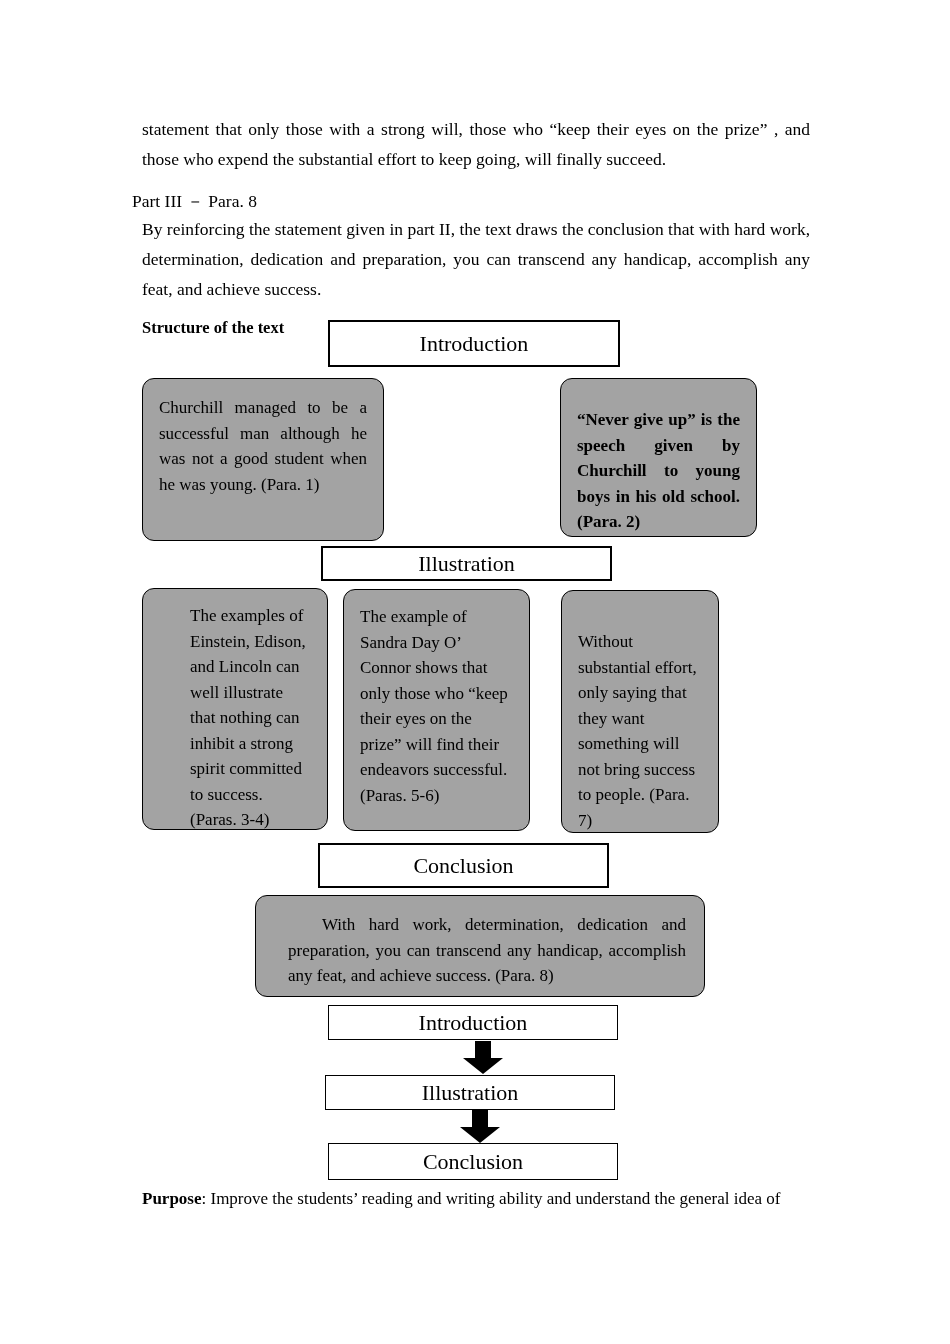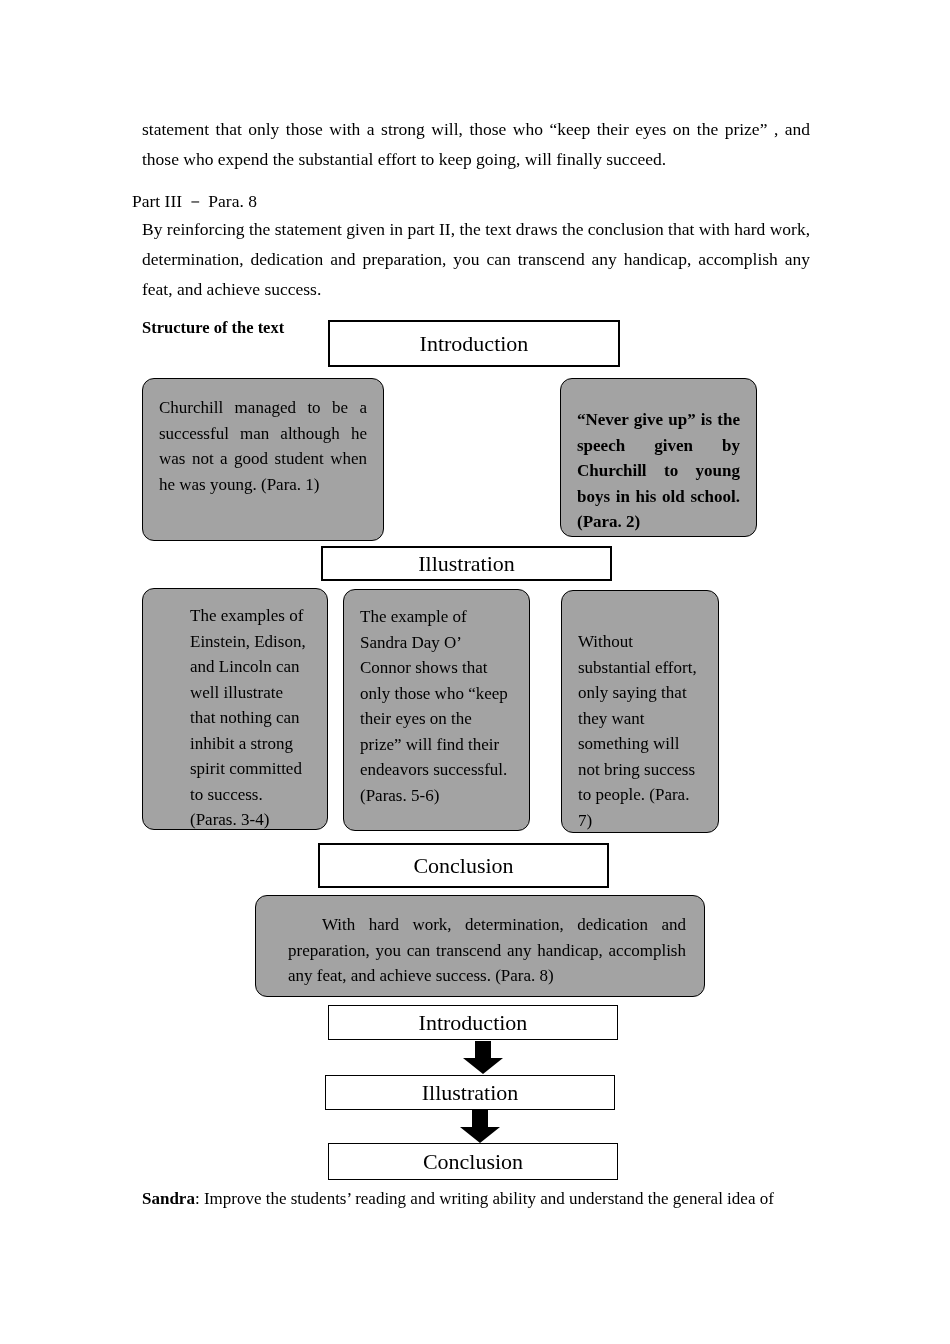--- a/index.html
+++ b/index.html
@@ -170,16 +170,16 @@
     <svg viewBox="0 0 44 34" preserveAspectRatio="none">
       <polygon points="14,0 30,0 30,17 42,17 22,33 2,17 14,17" fill="#000000"></polygon>
     </svg>
   </div>
 
   <div class="rect-box" style="left:328px; top:1143px; width:290px; height:37px;">
     <span>Conclusion</span>
   </div>
 
   <div id="purpose-line">
-    <span class="bold">Sandra</span><span>: Improve the students’    reading and writing ability and understand the general idea of</span>
+    <span class="bold">Purpose</span><span>: Improve the students’    reading and writing ability and understand the general idea of</span>
   </div>
 
 </div>
 
 </body></html>

